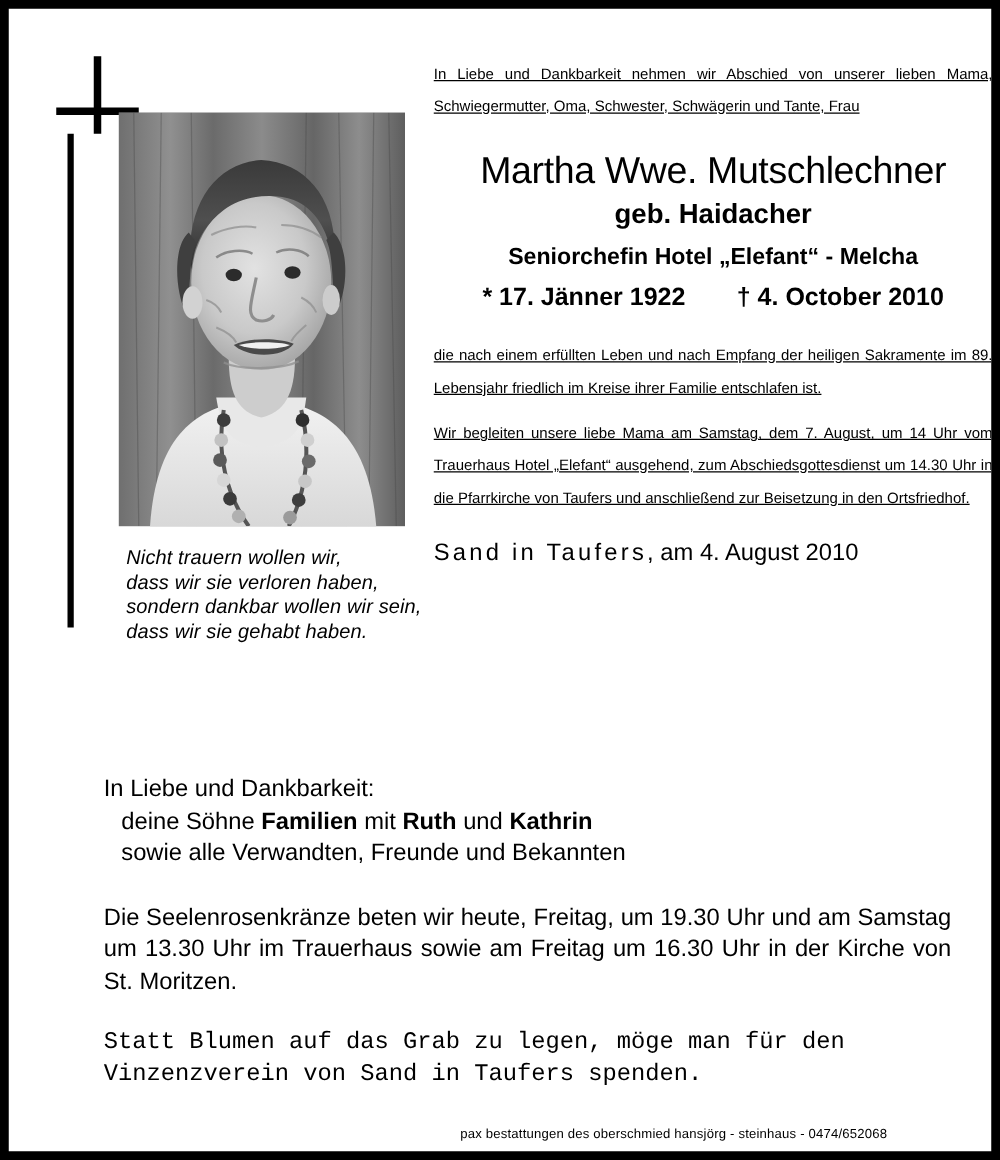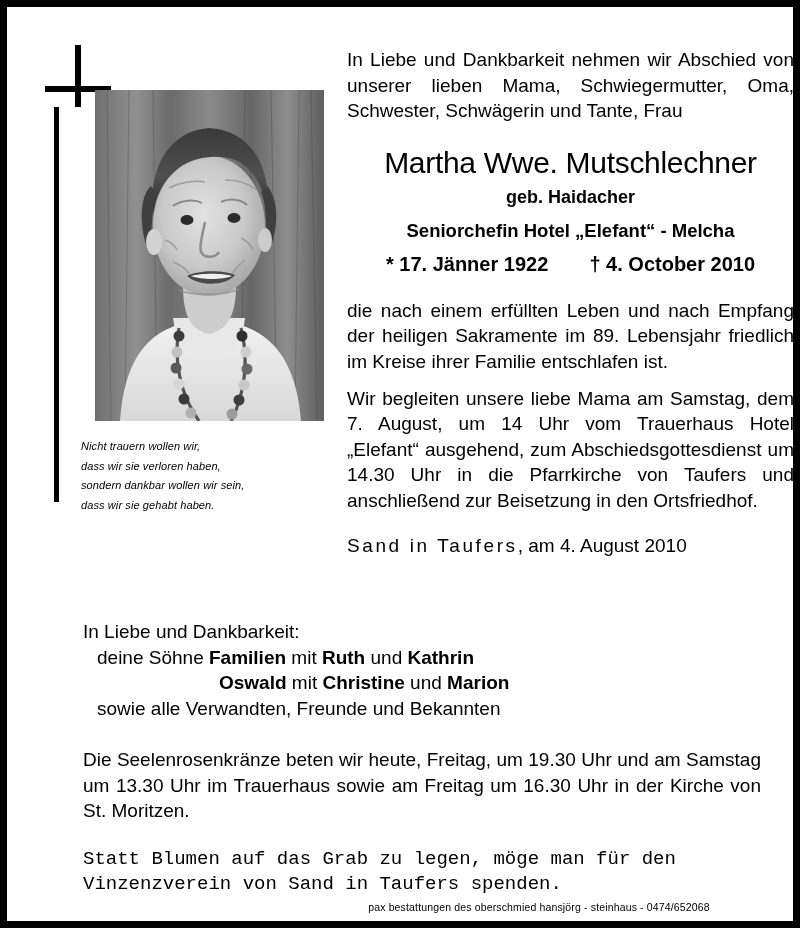--- a/index.html
+++ b/index.html
@@ -77,57 +77,58 @@
     width: 229px;
     height: 331px;
     overflow: hidden;
     background: #8a8a8a;
   }
   .photo svg { display: block; width: 100%; height: 100%; }
 
   
   .verse {
     position: absolute;
-    left: 60px;
+    left: 80px;
     top: 418px;
     width: 260px;
     font-style: italic;
-    font-size: 11px;
+    font-size: 16px;
     line-height: 19.5px;
     letter-spacing: 0.1px;
   }
 
   
   .rightcol {
     position: absolute;
     left: 326px;
     top: 28px;
     width: 447px;
   }
   .para {
-    font-size: 19px;
+    font-size: 12px;
     line-height: 25.6px;
     text-align: justify;
     margin: 0;
+    text-decoration: underline;
   }
   .gap-a { height: 22px; }
   .gap-b { height: 11px; }
 
   .name {
     font-weight: normal;
     font-size: 30px;
     line-height: 34px;
     text-align: center;
     letter-spacing: -0.3px;
     white-space: nowrap;
     margin: 0;
   }
   .maiden {
     font-weight: bold;
-    font-size: 18px;
+    font-size: 22px;
     line-height: 26px;
     text-align: center;
     margin: 0;
     padding-top: 4px;
   }
   .role {
     font-weight: bold;
     font-size: 18.5px;
     line-height: 23px;
     text-align: center;
@@ -328,21 +329,20 @@
         <p class="place">
           <span class="spaced">Sand in Taufers</span><span>, am 4. August 2010</span>
         </p>
       </div>
     </div>
 
     <div class="lower">
       <p class="thanks-head">In Liebe und Dankbarkeit:</p>
       <div class="survivors">
         <div><span>deine Söhne </span><b>Familien</b><span> mit </span><b>Ruth</b><span> und </span><b>Kathrin</b></div>
-        <div class="indent2"><b>Oswald</b><span> mit </span><b>Christine</b><span> und </span><b>Marion</b></div>
         <div>sowie alle Verwandten, Freunde und Bekannten</div>
       </div>
 
       <div class="gap-c"></div>
       <p class="block">Die Seelenrosenkränze beten wir heute, Freitag, um 19.30 Uhr und am Samstag um 13.30 Uhr im Trauerhaus sowie am Freitag um 16.30 Uhr in der Kirche von St. Moritzen.</p>
       <div class="gap-d"></div>
       <p class="block nojust">Statt Blumen auf das Grab zu legen, möge man für den Vinzenzverein von Sand in Taufers spenden.</p>
     </div>
 
     <div class="footer">

